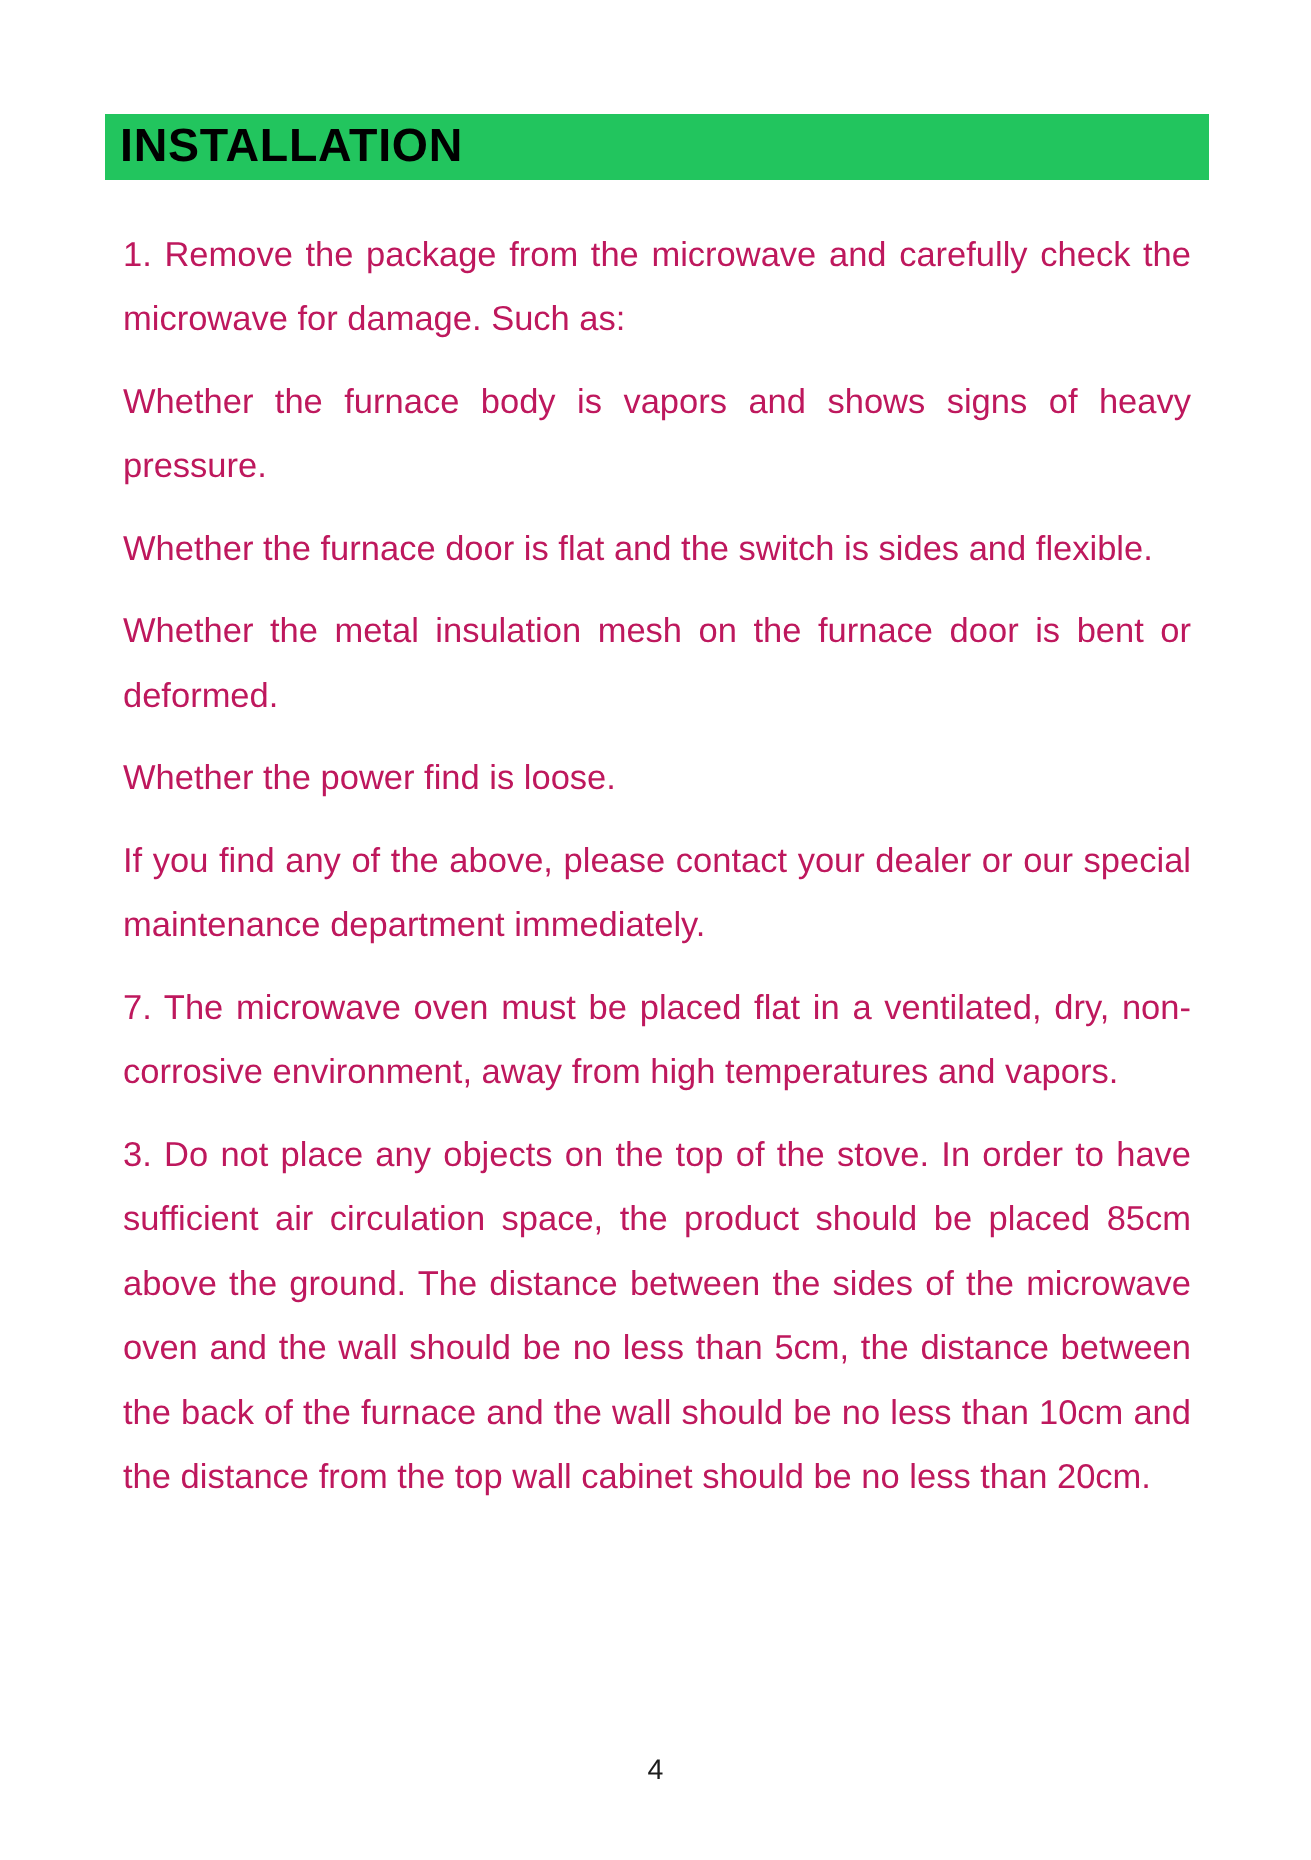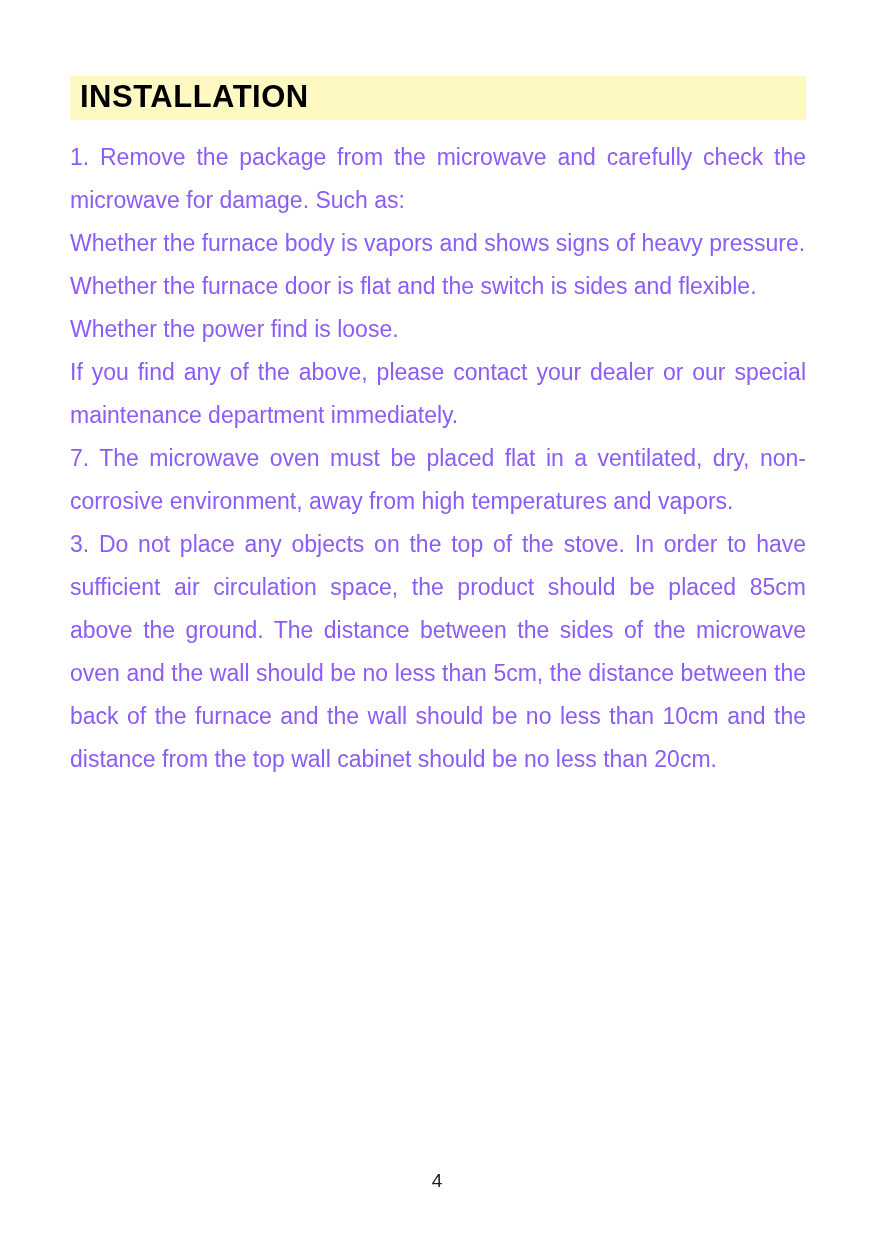--- a/index.html
+++ b/index.html
@@ -17,36 +17,36 @@
     overflow: hidden;
     box-sizing: border-box;
   }
   .content {
     position: absolute;
     top: 76px;
     left: 70px;
     right: 68px;
   }
   .title-bar {
-    background: #fef9c3;
+    background: #22c55e;
     font-size: 31px;
     font-weight: bold;
     color: #000000;
     padding: 3px 6px 5px 10px;
-    margin-bottom: 16px;
+    margin-bottom: 28px;
     letter-spacing: 0.5px;
     line-height: 1.15;
   }
   .body-text p {
-    margin: 0;
+    margin: 12px;
     font-size: 23px;
     line-height: 43px;
     text-align: justify;
     text-justify: inter-word;
-    color: #8b5cf6;
+    color: #be185d;
   }
   .page-number {
     position: absolute;
     bottom: 48px;
     left: 0;
     width: 100%;
     text-align: center;
     font-size: 19px;
     color: #1c1c1c;
   }
@@ -54,20 +54,21 @@
 </head>
 <body>
 
 <div class="page">
   <div class="content">
     <div class="title-bar">INSTALLATION</div>
     <div class="body-text">
       <p>1. Remove the package from the microwave and carefully check the microwave for damage. Such as:</p>
       <p>Whether the furnace body is vapors and shows signs of heavy pressure.</p>
       <p>Whether the furnace door is flat and the switch is sides and flexible.</p>
+      <p>Whether the metal insulation mesh on the furnace door is bent or deformed.</p>
       <p>Whether the power find is loose.</p>
       <p>If you find any of the above, please contact your dealer or our special maintenance department immediately.</p>
       <p>7. The microwave oven must be placed flat in a ventilated, dry, non-corrosive environment, away from high temperatures and vapors.</p>
       <p>3. Do not place any objects on the top of the stove. In order to have sufficient air circulation space, the product should be placed 85cm above the ground. The distance between the sides of the microwave oven and the wall should be no less than 5cm, the distance between the back of the furnace and the wall should be no less than 10cm and the distance from the top wall cabinet should be no less than 20cm.</p>
     </div>
   </div>
   <div class="page-number">4</div>
 </div>
 
 </body></html>

